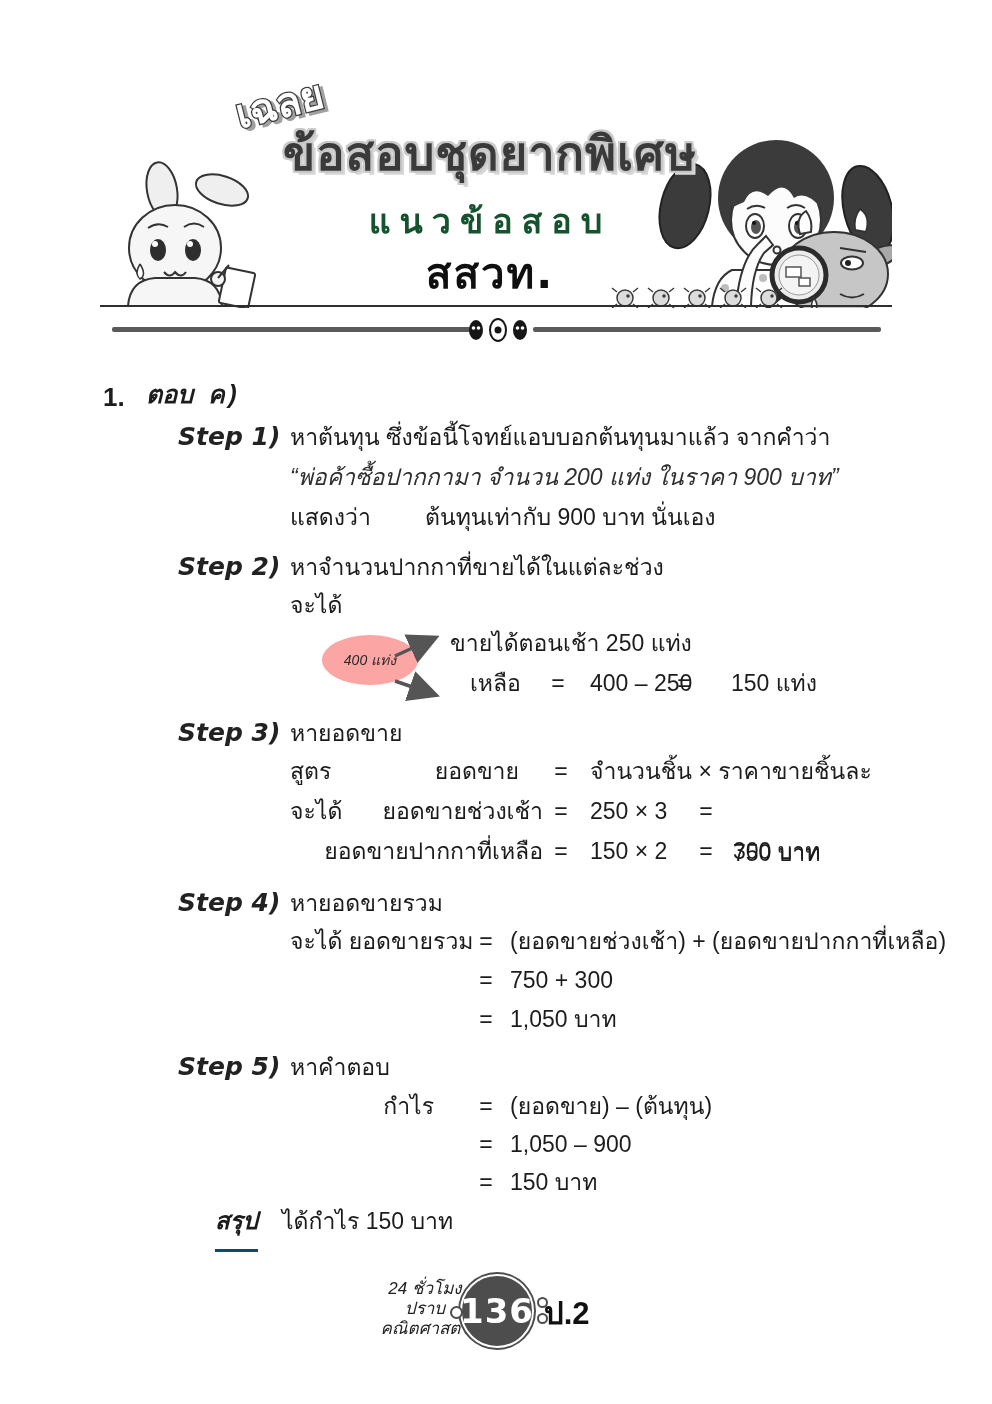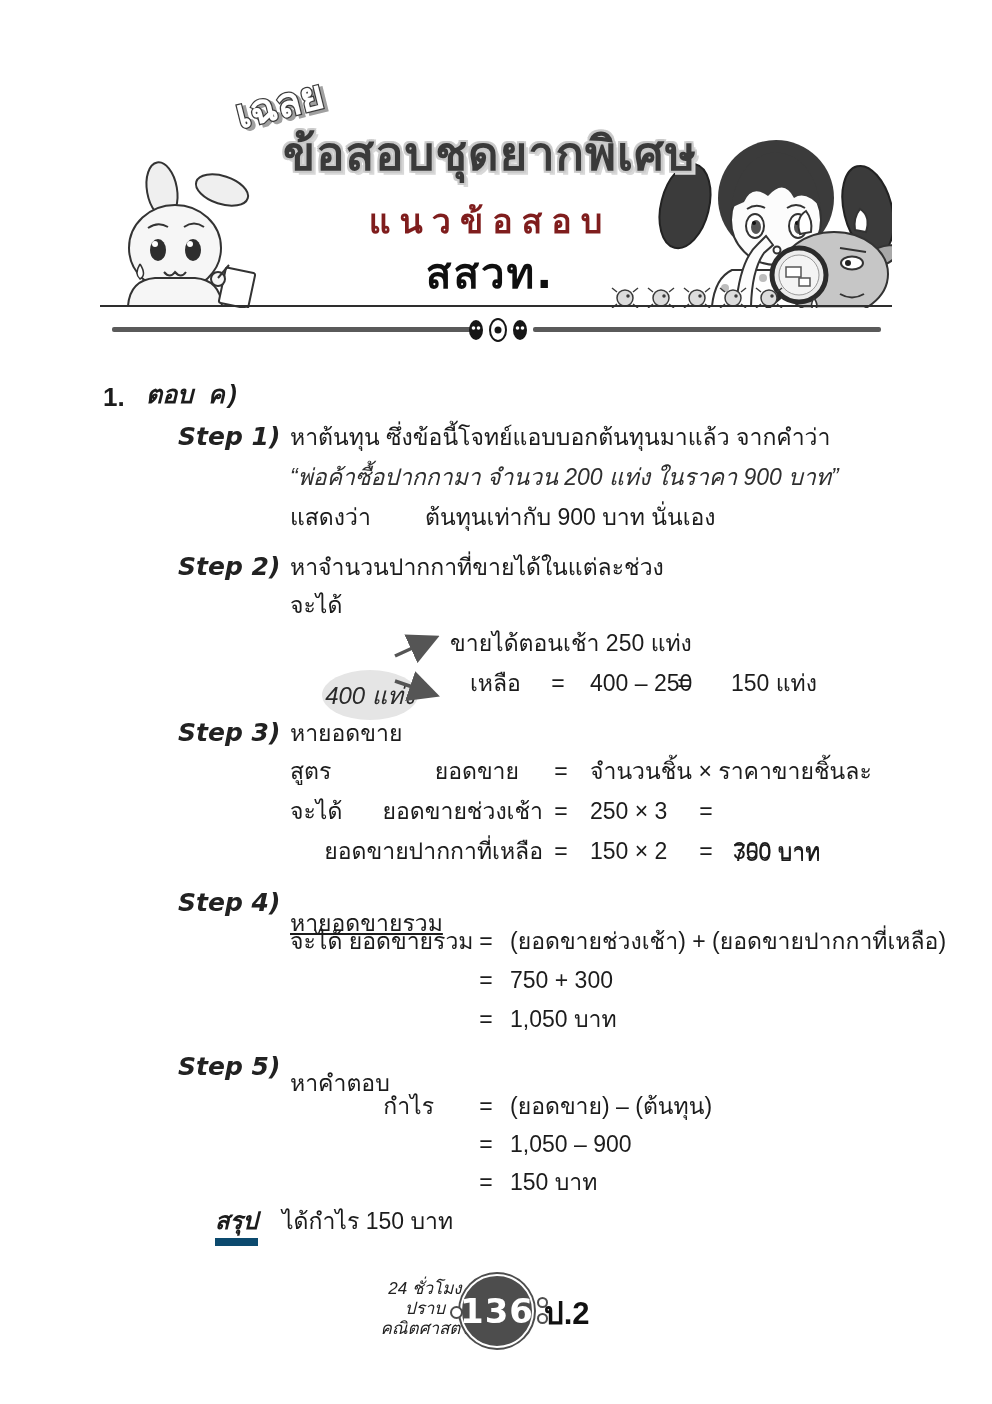--- a/index.html
+++ b/index.html
@@ -11,30 +11,30 @@
   .ital{font-style:italic;}
   .step-label{position:absolute;line-height:38px;white-space:nowrap;font-size:25px;font-weight:bold;
               font-style:italic;font-family:"DejaVu Sans",sans-serif;color:#222;}
   .exam-title{position:absolute;left:140px;top:116px;width:700px;text-align:center;
               font-size:47px;font-weight:800;color:#3a3a3a;letter-spacing:1px;
               font-family:"DejaVu Sans",sans-serif;
               text-shadow:2px 0 0 #c8c8c8,-2px 0 0 #c8c8c8,0 2px 0 #c8c8c8,0 -2px 0 #c8c8c8,
                           2px 2px 0 #cdcdcd,-2px -2px 0 #cdcdcd,2px -2px 0 #cdcdcd,-2px 2px 0 #cdcdcd,
                           4px 4px 0 #d8d8d8;}
   .exam-subtitle{position:absolute;left:140px;top:194px;width:700px;text-align:center;
-                 font-size:34px;font-weight:600;letter-spacing:9px;color:#7f1d1d;}
+                 font-size:34px;font-weight:600;letter-spacing:9px;color:#14532d;}
   .institute{position:absolute;left:140px;top:240px;width:700px;text-align:center;
              font-size:42px;font-weight:900;letter-spacing:2px;color:#0f0f0f;
              font-family:"DejaVu Sans",sans-serif;}
   .table-line{position:absolute;left:100px;top:305px;width:792px;height:2px;background:#2e2e2e;}
   .rule{position:absolute;top:327px;height:5px;background:#5a5a5a;border-radius:2px;}
-  .bubble{position:absolute;left:322px;top:670px;width:96px;height:50px;border-radius:50%;
-          background:#e5e5e5;display:flex;align-items:center;justify-content:center;
-          font-size:24px;font-style:italic;color:#2a2a2a;}
-  .summary-label{font-weight:bold;font-style:italic;border-bottom:8px solid #0c4a6e;padding-bottom:3px;
+  .bubble{position:absolute;left:322px;top:635px;width:96px;height:50px;border-radius:50%;
+          background:#fca5a5;display:flex;align-items:center;justify-content:center;
+          font-size:14px;font-style:italic;color:#2a2a2a;}
+  .summary-label{font-weight:bold;font-style:italic;border-bottom:3px solid #0c4a6e;padding-bottom:14px;
                  font-family:"DejaVu Sans",sans-serif;font-size:24px;}
   .tagline{position:absolute;left:372px;top:1279px;width:106px;text-align:center;
            font-size:17px;line-height:20px;font-style:italic;color:#222;}
   .badge{position:absolute;left:458px;top:1272px;width:78px;height:78px;border-radius:50%;
          background:#4d4d4d;}
   .badge::before{content:"";position:absolute;inset:2px;border:2px solid #fff;border-radius:50%;}
   .badge-num{position:absolute;inset:0;display:flex;align-items:center;justify-content:center;
              color:#fff;font-size:34px;font-weight:bold;letter-spacing:1px;
              font-family:"DejaVu Sans",sans-serif;}
   .dot{position:absolute;border-radius:50%;background:#fff;border:2px solid #4d4d4d;}
@@ -235,32 +235,32 @@
     <span class="t center" style="left:693px;top:792px;width:26px;">=</span>
     <span class="t" style="left:733px;top:792px;margin-top:42px;">750 บาท</span>
 
     <span class="t right" style="left:290px;top:832px;width:253px;">ยอดขายปากกาที่เหลือ</span>
     <span class="t center" style="left:548px;top:832px;width:26px;">=</span>
     <span class="t" style="left:590px;top:832px;">150 × 2</span>
     <span class="t center" style="left:693px;top:832px;width:26px;">=</span>
     <span class="t" style="left:733px;top:832px;">300 บาท</span>
 
     <span class="step-label" style="left:178px;top:884px;">Step 4)</span>
-    <span class="t" style="left:290px;top:904px;text-decoration:underline;">หายอดขายรวม</span>
+    <span class="t" style="left:290px;top:884px;">หายอดขายรวม</span>
 
     <span class="t" style="left:290px;top:922px;">จะได้ ยอดขายรวม</span>
     <span class="t center" style="left:473px;top:922px;width:26px;">=</span>
     <span class="t" style="left:510px;top:922px;">(ยอดขายช่วงเช้า) + (ยอดขายปากกาที่เหลือ)</span>
     <span class="t center" style="left:473px;top:961px;width:26px;">=</span>
     <span class="t" style="left:510px;top:961px;">750 + 300</span>
     <span class="t center" style="left:473px;top:1000px;width:26px;">=</span>
     <span class="t" style="left:510px;top:1000px;">1,050 บาท</span>
 
     <span class="step-label" style="left:178px;top:1048px;">Step 5)</span>
-    <span class="t" style="left:290px;top:1048px;margin-top:16px;">หาคำตอบ</span>
+    <span class="t" style="left:290px;top:1048px;">หาคำตอบ</span>
 
     <span class="t right" style="left:278px;top:1087px;width:156px;">กำไร</span>
     <span class="t center" style="left:473px;top:1087px;width:26px;">=</span>
     <span class="t" style="left:510px;top:1087px;">(ยอดขาย) – (ต้นทุน)</span>
     <span class="t center" style="left:473px;top:1125px;width:26px;">=</span>
     <span class="t" style="left:510px;top:1125px;">1,050 – 900</span>
     <span class="t center" style="left:473px;top:1163px;width:26px;">=</span>
     <span class="t" style="left:510px;top:1163px;">150 บาท</span>
 
     <span class="t" style="left:215px;top:1202px;"><span class="summary-label">สรุป</span></span>

